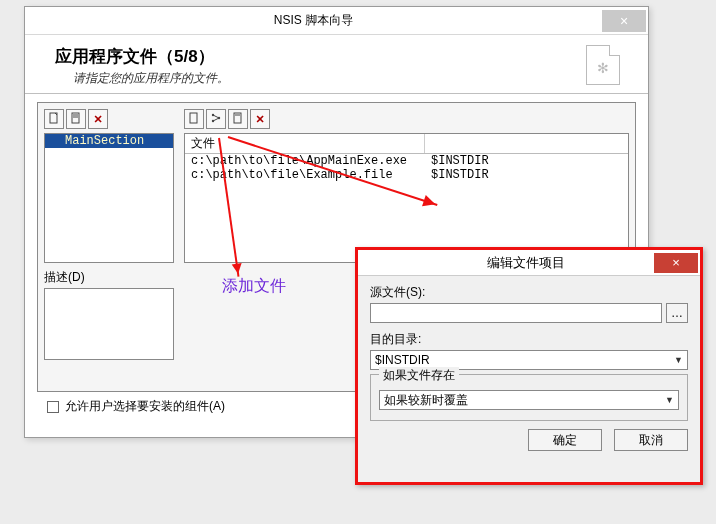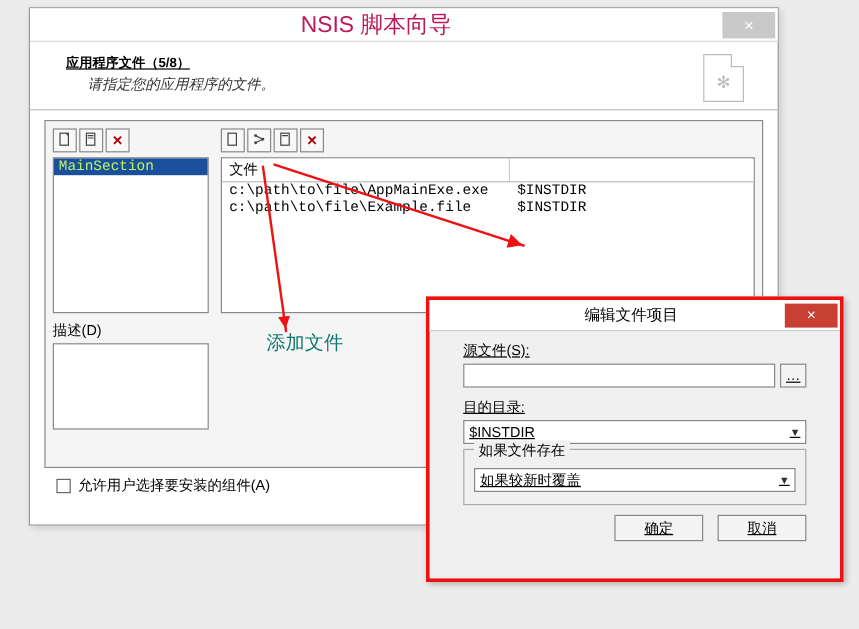--- a/index.html
+++ b/index.html
@@ -22,37 +22,37 @@
   border: 1px solid #9a9a9a;
   box-shadow: 2px 2px 6px rgba(0,0,0,0.15);
 }
 .titlebar {
   height: 28px;
   background: #fff;
   display: flex;
   align-items: center;
   border-bottom: 1px solid #d8d8d8;
 }
-.titlebar-title { flex: 1; text-align: center; font-size: 19px; color: #be185d; }
+.titlebar-title { flex: 1; text-align: center; font-size: 12px; color: #000000; }
 .titlebar-close {
   width: 44px; height: 22px;
   background: #c9c9c9;
   color: #fff;
   display: flex; align-items: center; justify-content: center;
   margin-right: 2px;
   font-size: 14px;
 }
 .header-area {
   padding: 10px 18px 6px 30px;
   display: flex;
   align-items: flex-start;
   border-bottom: 1px solid #bfbfbf;
 }
 .header-text { flex: 1; }
-.header-title { font-weight: bold; font-size: 11px; text-decoration: underline; }
+.header-title { font-weight: bold; font-size: 17px; }
 .header-sub { margin-left: 18px; margin-top: 2px; color: #333; font-style: italic; }
 .header-icon {
   width: 34px; height: 40px;
   border: 1px solid #bbb;
   position: relative;
   margin-right: 10px;
 }
 .header-icon::before {
   content:""; position:absolute; right:-1px; top:-1px;
   width:10px; height:10px; border-left:1px solid #bbb; border-bottom:1px solid #bbb;
@@ -84,24 +84,24 @@
   float: left;
   width: 130px;
 }
 .section-list {
   border: 1px solid #888;
   background: #fff;
   height: 130px;
 }
 .section-item {
   background: #1a4f9c;
-  color: #bef264;
+  color: #fef9c3;
   font-family: "Courier New", monospace;
   font-size: 12px;
-  padding: 0 4px;
+  padding: 0 20px;
 }
 .desc-label { margin-top: 6px; font-size: 12px; }
 .desc-box {
   border: 1px solid #888;
   width: 100%;
   height: 72px;
   background: #fff;
   margin-top: 2px;
 }
 .right-col {
@@ -150,21 +150,21 @@
   display: flex; align-items: center;
   border-bottom: 1px solid #ccc;
 }
 .dialog-title-text { flex:1; text-align:center; font-size:13px;margin-left:40px; }
 .dialog-close {
   width: 44px; height: 20px;
   background: #c84034; color: #fff;
   display:flex; align-items:center; justify-content:center;
   font-size: 13px; margin-right:2px;
 }
-.dialog-body { padding: 8px 28px; text-decoration: underline; }
+.dialog-body { padding: 8px 12px; }
 .field-label { font-size: 12px; margin-bottom: 2px; }
 .field-row { display:flex; gap:4px; margin-bottom: 8px; }
 .field-input {
   flex:1; height:20px; border:1px solid #888; background:#fff; padding:0 4px;
 }
 .browse-btn {
   width:22px; height:20px; border:1px solid #888; background:#f4f4f4;
   display:flex; align-items:center; justify-content:center;
 }
 .select {
@@ -179,21 +179,21 @@
   display:inline-block;
 }
 .fieldset-inner { margin-top:-10px; }
 .dlg-buttons { display:flex; justify-content:flex-end; gap:12px; margin-top:8px; }
 .dlg-btn {
   width:74px; height:22px; border:1px solid #888; background:#f4f4f4;
   display:flex; align-items:center; justify-content:center; font-size:12px;
 }
 
 .annotation {
-  position:absolute; color:#0f766e; font-size:16px; left:222px; top:276px;
+  position:absolute; color:#6d28d9; font-size:16px; left:222px; top:276px;
   pointer-events:none;
 }
 .arrow1 { position:absolute; left:218px; top:138px; width:2px; height:140px; background:#e11; transform:rotate(-8deg); transform-origin:top; }
 .arrow1::after{ content:""; position:absolute; bottom:-2px; left:-4px; border:5px solid transparent; border-top:10px solid #e11; }
 .arrow2 {
   position:absolute; left:228px; top:136px; width:220px; height:2px; background:#e11;
   transform:rotate(18deg); transform-origin:left;
 }
 .arrow2::after{
   content:""; position:absolute; right:-4px; top:-5px;

